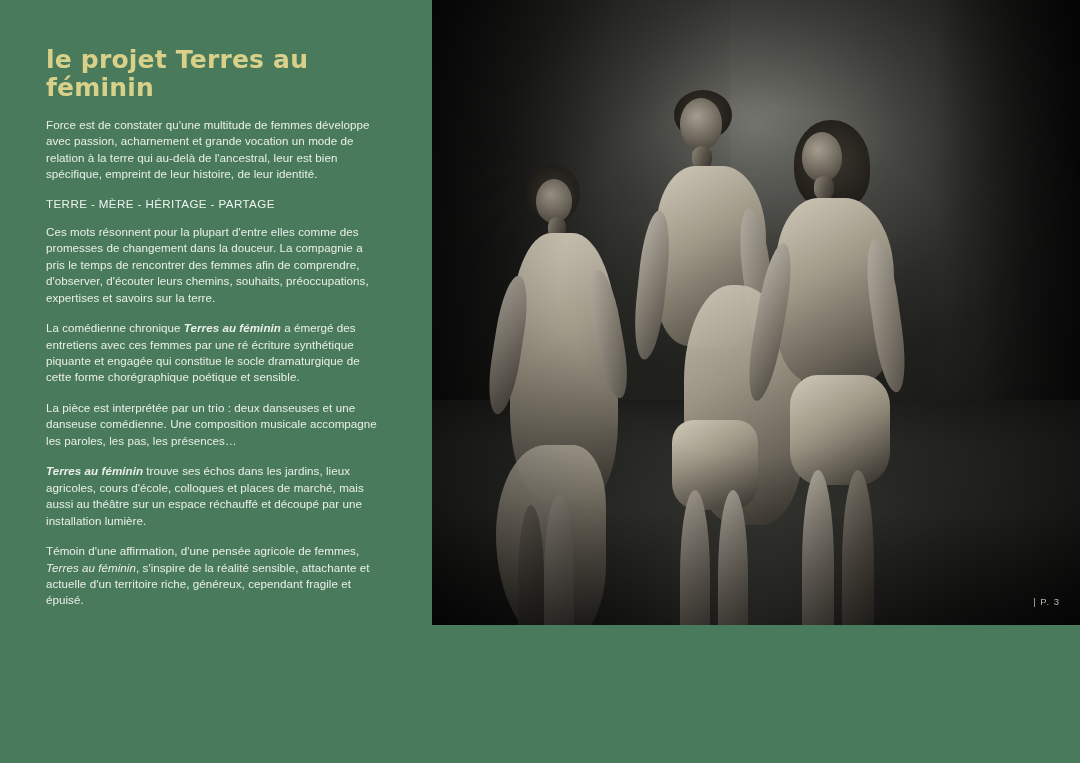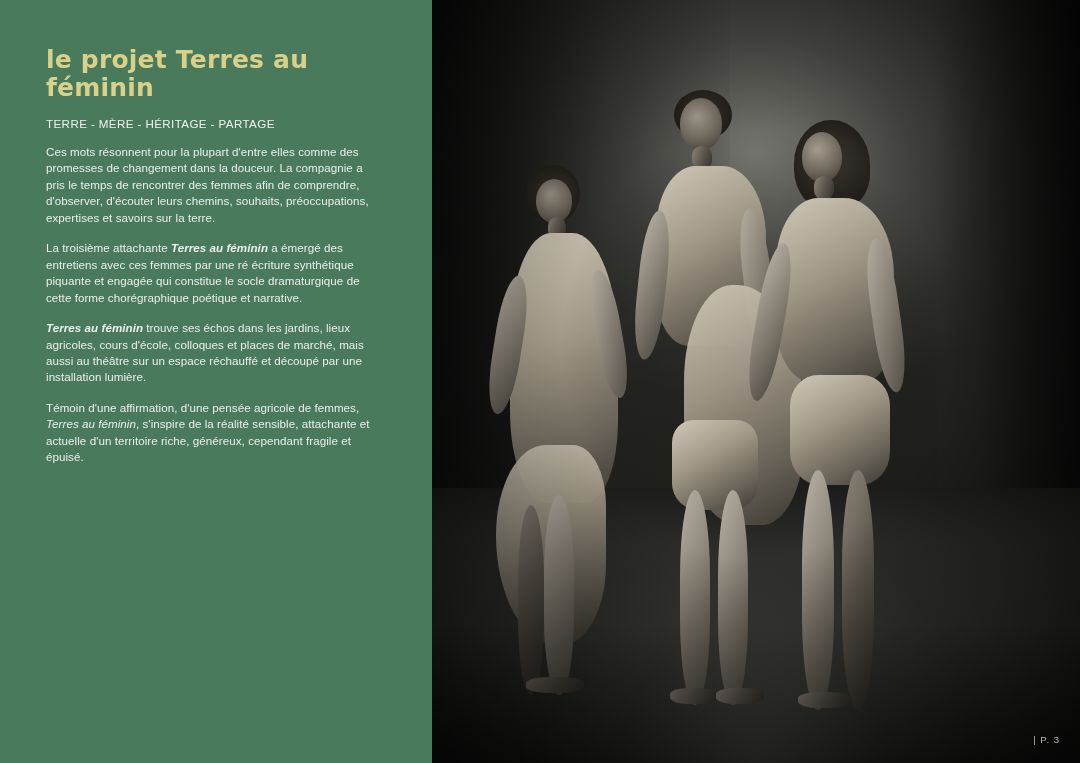--- a/index.html
+++ b/index.html
@@ -57,21 +57,21 @@
   .ital-b {
     font-style: italic;
     font-weight: bold;
   }
   
   .photo-wrap {
     position: absolute;
     left: 432px;
     top: 0;
     width: 648px;
-    height: 763px;
+    height: 625px;
     overflow: hidden;
     background: #0a0a0a;
   }
   .stage {
     position: absolute;
     inset: 0;
     background:
       radial-gradient(ellipse 330px 250px at 50% 20%, #5d5d58 0%, #2b2b29 45%, #141413 75%, #0a0a09 100%);
   }
   .backwall {
@@ -150,27 +150,29 @@
 </style>
 </head>
 <body>
 
 <div class="page">
 
   <div class="left-col">
 
     <h1 class="doc-title">le projet Terres au féminin</h1>
 
+    <p class="para">Force est de constater qu'une multitude de femmes développe avec passion, acharnement et grande vocation un mode de relation à la terre qui au-delà de l'ancestral, leur est bien spécifique, empreint de leur histoire, de leur identité.</p>
 
     <p class="keywords">TERRE - MÈRE - HÉRITAGE - PARTAGE</p>
 
     <p class="para">Ces mots résonnent pour la plupart d'entre elles comme des promesses de changement dans la douceur. La compagnie a pris le temps de rencontrer des femmes afin de comprendre, d'observer, d'écouter leurs chemins, souhaits, préoccupations, expertises et savoirs sur la terre.</p>
 
-    <p class="para"><span>La troisième attachante </span><span class="ital-b">Terres au féminin</span><span> a émergé des entretiens avec ces femmes par une ré écriture synthétique piquante et engagée qui constitue le socle dramaturgique de cette forme chorégraphique poétique et narrative.</span></p>
-
+    <p class="para"><span>La comédienne chronique </span><span class="ital-b">Terres au féminin</span><span> a émergé des entretiens avec ces femmes par une ré écriture synthétique piquante et engagée qui constitue le socle dramaturgique de cette forme chorégraphique poétique et sensible.</span></p>
+
+    <p class="para">La pièce est interprétée par un trio : deux danseuses et une danseuse comédienne. Une composition musicale accompagne les paroles, les pas, les présences…</p>
 
     <p class="para"><span class="ital-b">Terres au féminin</span><span> trouve ses échos dans les jardins, lieux agricoles, cours d'école, colloques et places de marché, mais aussi au théâtre sur un espace réchauffé et découpé par une installation lumière.</span></p>
 
     <p class="para"><span>Témoin d'une affirmation, d'une pensée agricole de femmes, </span><span class="ital">Terres au féminin</span><span>, s'inspire de la réalité sensible, attachante et actuelle d'un territoire riche, généreux, cependant fragile et épuisé.</span></p>
 
   </div>
 
   <div class="photo-wrap">
     <div class="stage"></div>
     <div class="backwall"></div>

